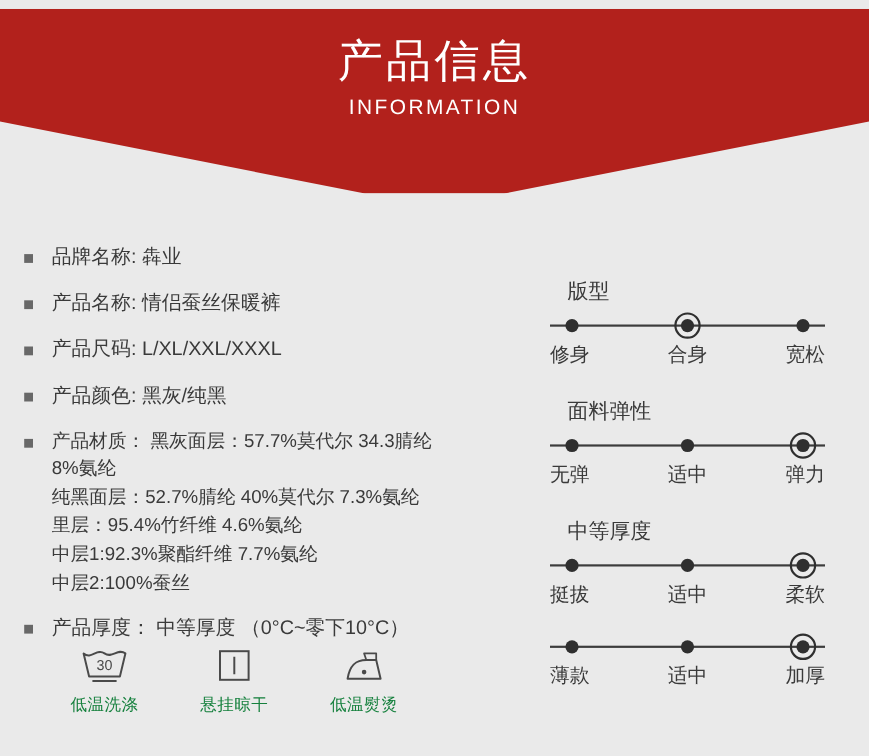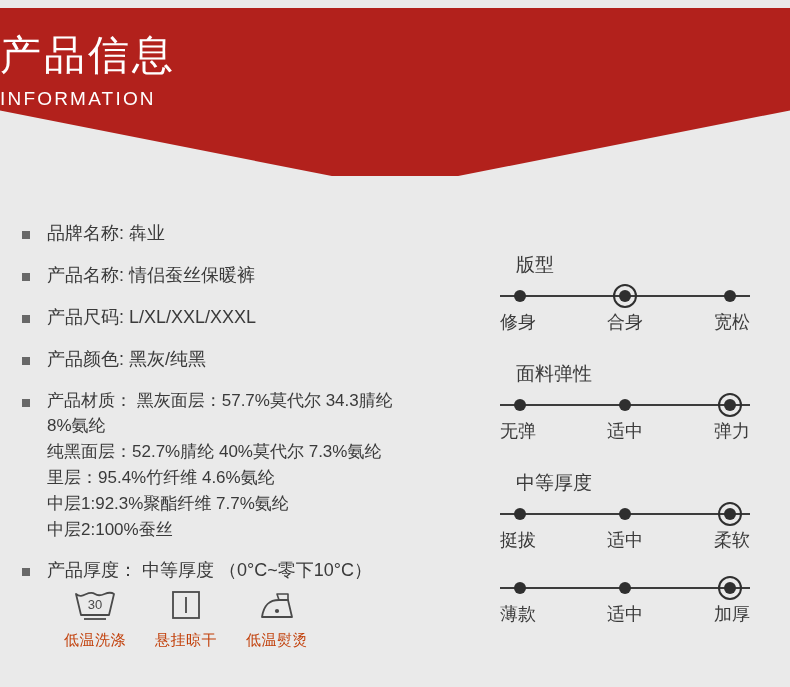--- a/index.html
+++ b/index.html
@@ -25,21 +25,21 @@
     height: 168px;
     background: #b2211c;
     -webkit-clip-path: polygon(0 0, 100% 0, 100% 61%, 58% 100%, 42% 100%, 0 61%);
     clip-path: polygon(0 0, 100% 0, 100% 61%, 58% 100%, 42% 100%, 0 61%);
   }
   .banner-inner {
     position: absolute;
     left: 0;
     top: 0;
     width: 790px;
-    text-align: left;
+    text-align: center;
   }
   .banner-title {
     margin-top: 30px;
     font-size: 41px;
     line-height: 1.25;
     color: #ffffff;
     letter-spacing: 3px;
     font-weight: 400;
   }
   .banner-sub {
@@ -89,36 +89,36 @@
     font-size: 17px;
     line-height: 1.52;
   }
 
   
   .care-row {
     position: absolute;
     left: 48px;
     top: 410px;
     display: flex;
-    gap: 5px;
+    gap: 32px;
   }
   .care-item {
     width: 86px;
     text-align: center;
   }
   .care-icon {
     height: 42px;
     display: flex;
     align-items: center;
     justify-content: center;
   }
   .care-label {
     margin-top: 3px;
     font-size: 15px;
-    color: #c2410c;
+    color: #15803d;
     letter-spacing: 0.5px;
   }
 
   
   .sliders {
     position: absolute;
     left: 496px;
     top: 76px;
     width: 250px;
   }

